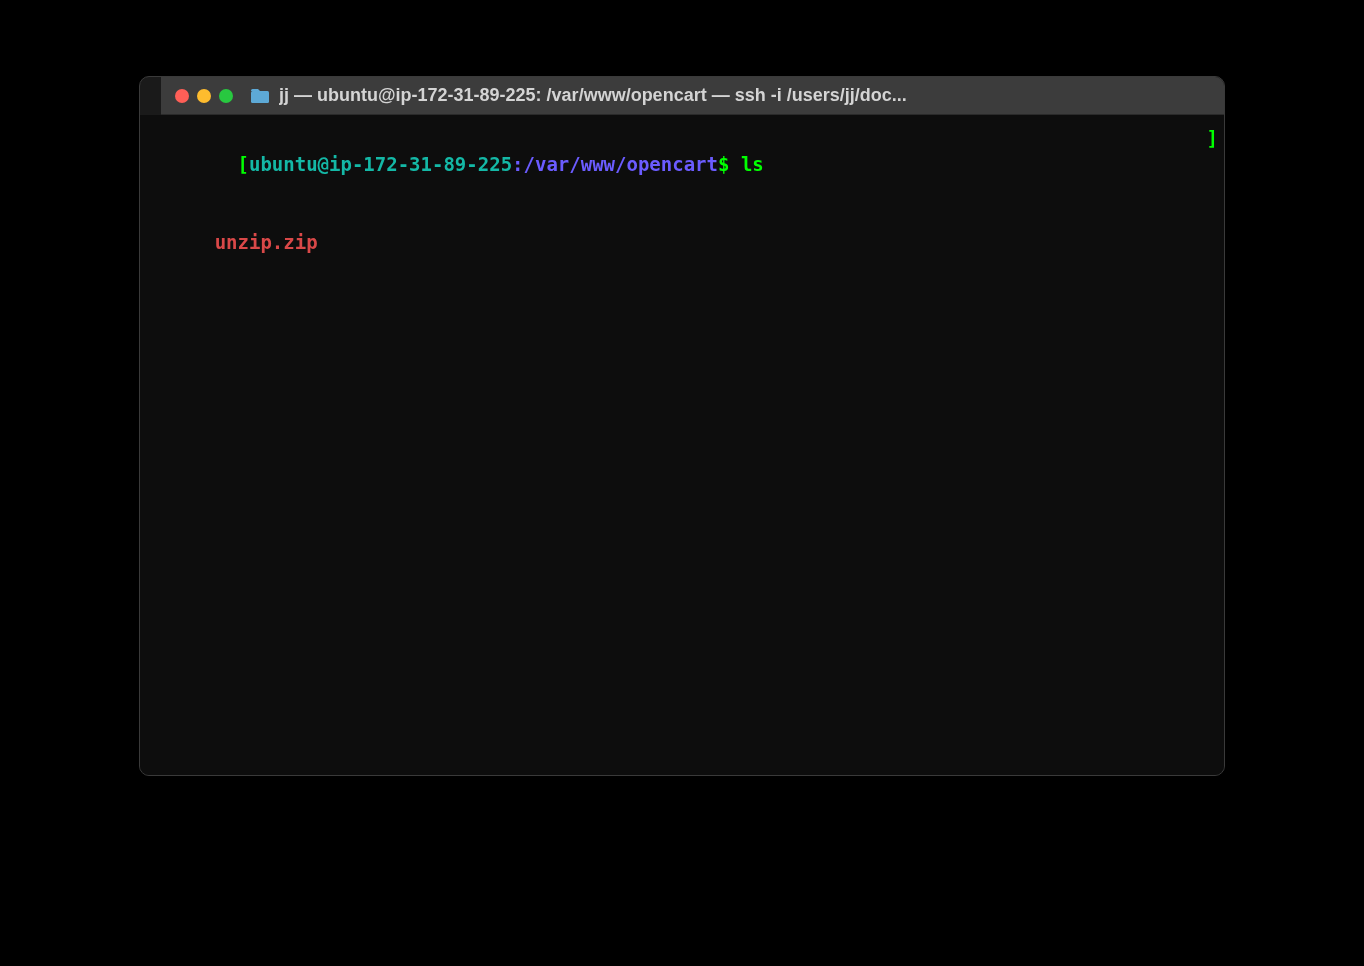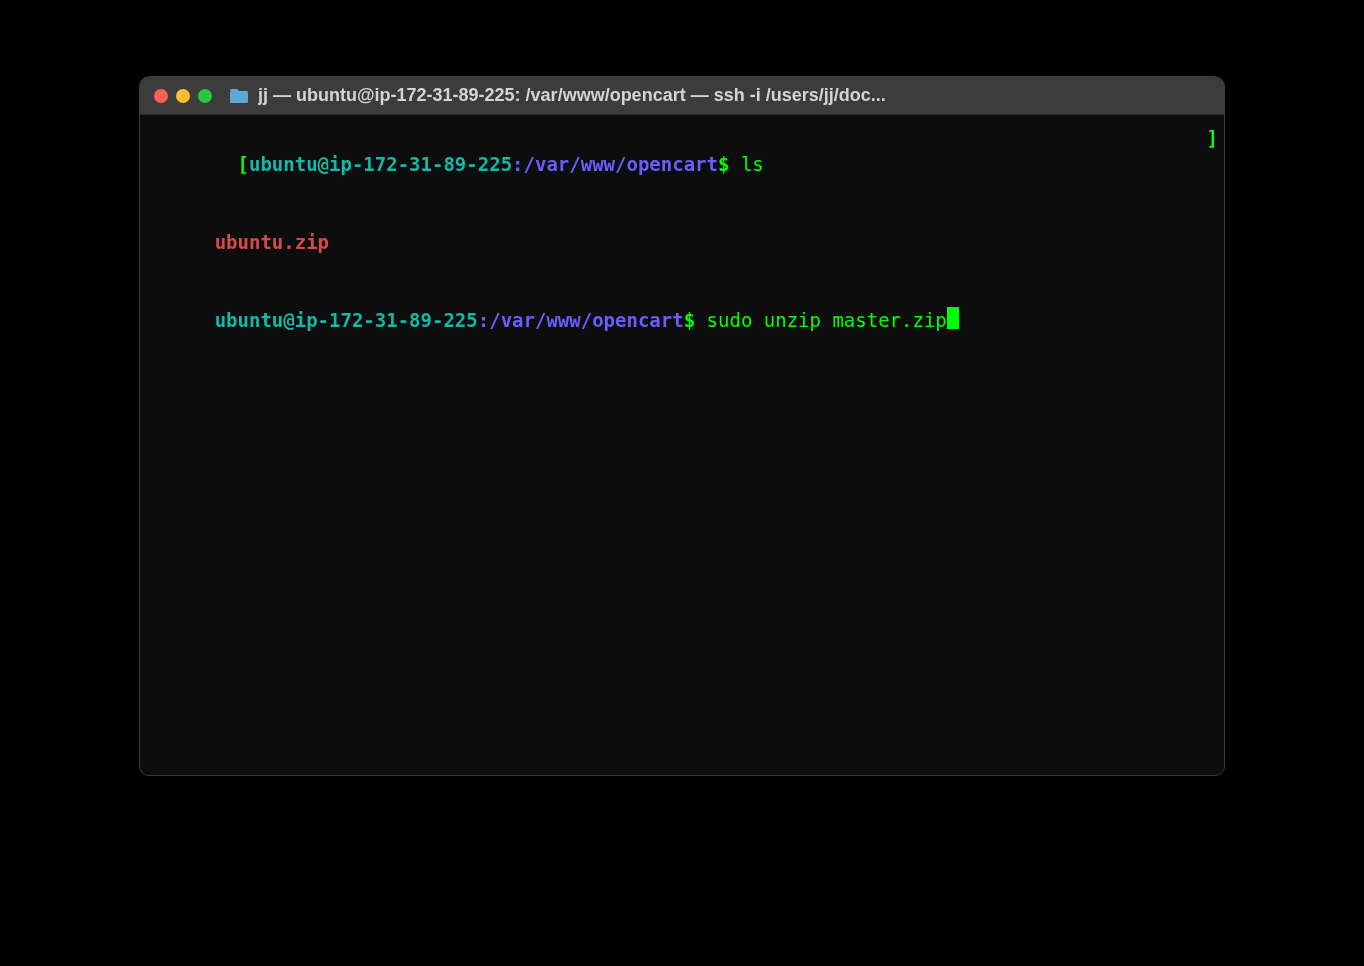--- a/index.html
+++ b/index.html
@@ -29,20 +29,21 @@
       flex-direction: column;
     }
     .titlebar {
       background: #3c3c3c;
       height: 38px;
       display: flex;
       align-items: center;
       padding: 17px 14px;
       gap: 10px;
       border-bottom: 1px solid #2a2a2a;
+      margin-left: 21px;
     }
     .traffic-lights {
       display: flex;
       gap: 8px;
       align-items: center;
     }
     .traffic-light {
       width: 14px;
       height: 14px;
       border-radius: 50%;
@@ -83,21 +84,21 @@
       position: relative;
     }
     .line1-wrap {
       display: flex;
       justify-content: space-between;
     }
     .bracket { color: #00ff00; }
     .userhost { color: #14b8a6; }
     .path { color: #6b5cff; }
     .dollar { color: #00ff00; }
-    .cmd { color: #00ff00; font-weight: normal; }
+    .cmd { color: #00ff00; font-weight: bold; }
     .output-file { color: #d94848; font-weight: bold; }
     .cursor {
       display: inline-block;
       width: 12px;
       height: 22px;
       background: #00ff00;
       vertical-align: text-bottom;
       margin-left: 0px;
       transform: translateY(-2px);
     }
@@ -121,19 +122,16 @@
     <div class="titlebar-title">jj — ubuntu@ip-172-31-89-225: /var/www/opencart — ssh -i /users/jj/doc...</div>
   </div>
   <div class="terminal-body">
     <div class="line line1-wrap">
       <span>
         <span class="bracket">[</span><span class="userhost">ubuntu@ip-172-31-89-225</span><span class="path">:</span><span class="path">/var/www/opencart</span><span class="dollar">$</span><span class="cmd"> ls</span>
       </span>
       <span class="bracket">]</span>
     </div>
     <div class="line">
-      <span class="output-file">ubuntu.zip</span>
-    </div>
-    <div class="line">
-      <span class="userhost">ubuntu@ip-172-31-89-225</span><span class="path">:</span><span class="path">/var/www/opencart</span><span class="dollar">$</span><span class="cmd"> sudo unzip master.zip</span><span class="cursor"></span>
+      <span class="output-file">unzip.zip</span>
     </div>
   </div>
 </div>
 
 </body></html>

